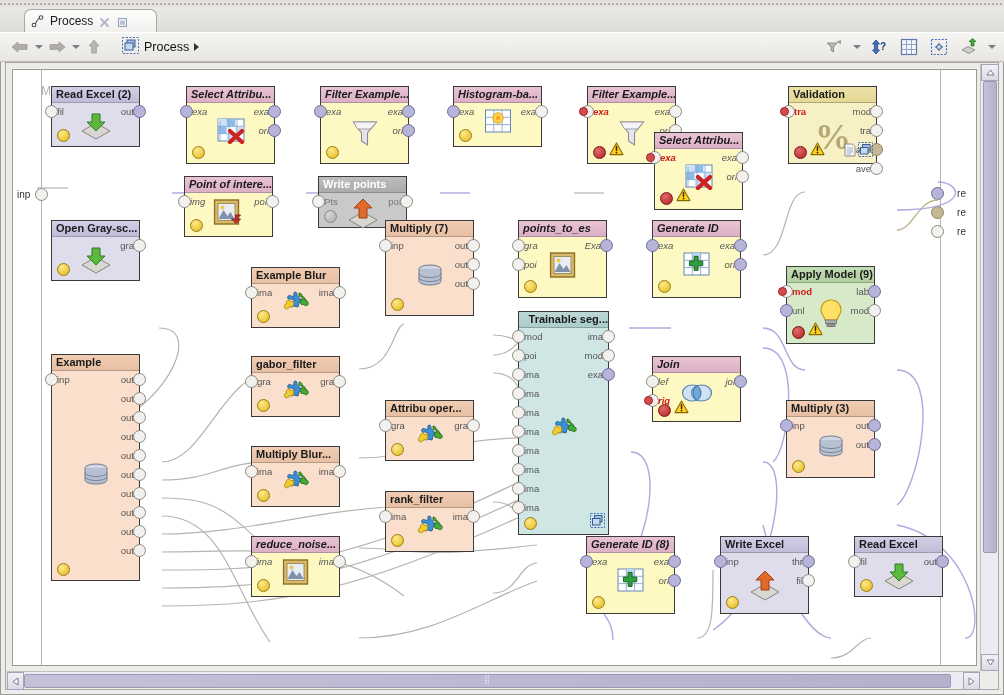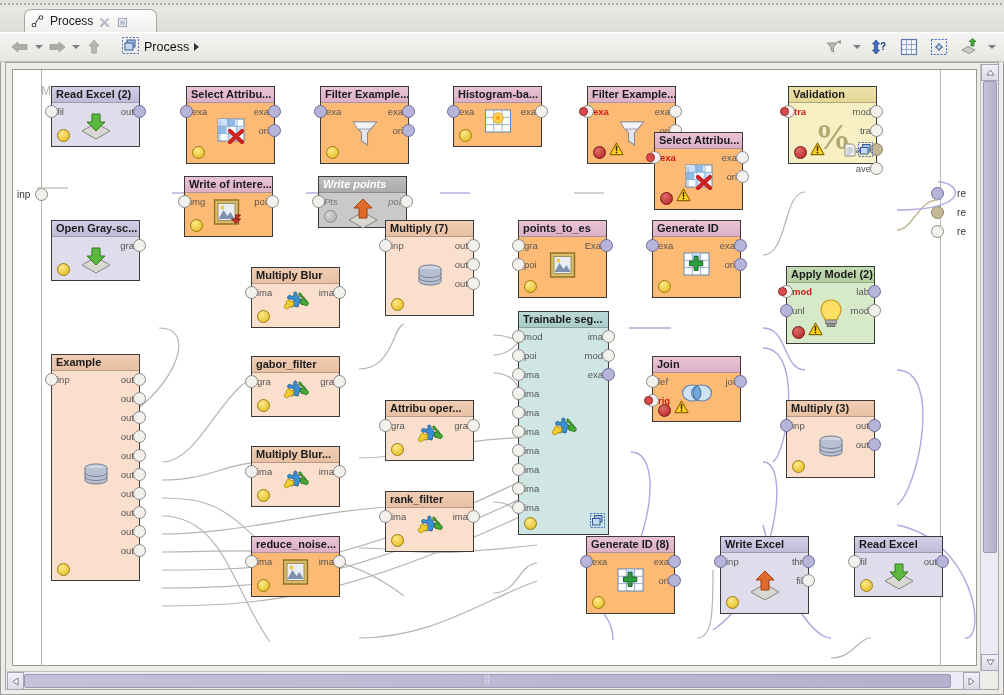--- a/index.html
+++ b/index.html
@@ -80,27 +80,27 @@
   .nub.tan{background:#c6b894;border-color:#8e8361;}
   .nub.redled{background:#d94a4a;border-color:#8f2a2a;width:9px;height:9px;}
   .opicon{position:absolute;left:50%;transform:translateX(-50%);}
   .status{position:absolute;left:5px;bottom:4px;width:11px;height:11px;border-radius:50%;
      background:radial-gradient(circle at 35% 30%,#ffe98a,#e0b817);border:1px solid #9a7c0d;}
   .status.red{background:radial-gradient(circle at 35% 30%,#e06a6a,#b32020);border-color:#761515;}
   .status.gray{background:radial-gradient(circle at 35% 30%,#d8d8d8,#a9a9a9);border-color:#8a8a8a;}
   .subicons{position:absolute;right:3px;bottom:2px;display:flex;gap:2px;align-items:flex-end;}
 
   
-  .th-pink   .op-hdr{background:linear-gradient(#e9c3d4,#dcb0c6);} .th-pink   {background:#fdba74;}
+  .th-pink   .op-hdr{background:linear-gradient(#e9c3d4,#dcb0c6);} .th-pink   {background:#fef9c3;font-style:italic;}
   .th-violet .op-hdr{background:linear-gradient(#d2cfe6,#bfbcd8);} .th-violet {background:#dfdceb;}
   .th-peach  .op-hdr{background:linear-gradient(#f0cdb4,#e8bfa2);} .th-peach  {background:#fbdfcd;}
   .th-yellow .op-hdr{background:linear-gradient(#ece2a8,#e4d894);} .th-yellow {background:#f7f0c4;}
   .th-green  .op-hdr{background:linear-gradient(#c3dcb4,#b2cfa1);} .th-green  {background:#d6e9c8;}
-  .th-teal   .op-hdr{background:linear-gradient(#bcd8d6,#a9cdca);} .th-teal   {background:#cfe6e4;}
-  .th-gray   .op-hdr{background:linear-gradient(#bdbdbd,#ababab);} .th-gray   {background:#c9c9c9;font-style:italic;}
+  .th-teal   .op-hdr{background:linear-gradient(#bcd8d6,#a9cdca);} .th-teal   {background:#cfe6e4;text-align:right;}
+  .th-gray   .op-hdr{background:linear-gradient(#bdbdbd,#ababab);} .th-gray   {background:#c9c9c9;}
   .th-gray .op-hdr{color:#fff;}
   .th-gray .port{color:#777;}
 
   
   .edgeport{position:absolute;font-size:10px;color:#333;}
 
   svg.wires{position:absolute;left:0;top:0;pointer-events:none;}
   .w{fill:none;stroke:#b6b4ae;stroke-width:1.2;}
   .w.v{stroke:#b0a8e0;stroke-width:1.4;}
   .w.t{stroke:#c3b692;stroke-width:1.4;}
@@ -433,21 +433,21 @@
                   </svg></span>
                 <span><svg width="15" height="15" viewBox="0 0 15 15">
   <rect x="0.5" y="0.5" width="14" height="14" fill="none" stroke="#3f6fc4" stroke-width="1" stroke-dasharray="2,1.3"></rect>
   <rect x="4.5" y="2.5" width="7.5" height="6.5" fill="#9fc0e8" stroke="#3b5c90" stroke-width="1"></rect>
   <rect x="2.5" y="5.5" width="7.5" height="6.5" fill="#c3daf4" stroke="#3b5c90" stroke-width="1"></rect>
                   </svg></span>
               </div>
             </div>
           </div>
           <div class="op th-pink" style="left: 171px; top: 106px; width: 89px; height: 61px;">
-            <div class="op-hdr">Write of intere...</div>
+            <div class="op-hdr">Point of intere...</div>
             <div class="op-body" style="position: absolute; inset: 15px 0px 0px;">
               <div class="port l" style="top: 4px;">img</div>
               <div class="nub lft" style="top: 3px;"></div>
               <div class="port r" style="top: 4px;">poi</div>
               <div class="nub rgt" style="top: 3px;"></div>
               <div class="opicon" style="top: 7px;"><svg width="31" height="31" viewBox="0 0 31 31">
                   <rect x="1" y="1" width="24" height="24" fill="#d9b96a" stroke="#8a6f25" stroke-width="1.4"></rect>
         <rect x="4.5" y="4.5" width="17" height="17" fill="#e9edf4" stroke="#9a8a50" stroke-width="0.9"></rect>
         <path d="M5 20 L10 11 L14 17 L17 13 L21 20 Z" fill="#7f91ad"></path>
         <circle cx="9" cy="8.5" r="2" fill="#f0c94b"></circle>
@@ -532,21 +532,21 @@
               <div class="opicon" style="top: 15.5px;"><svg width="28" height="26" viewBox="0 0 28 26">
                   <rect x="1" y="1" width="25" height="22" fill="#fff" stroke="#5e87b8" stroke-width="1"></rect>
         <rect x="9.3" y="1" width="8.3" height="7.3" fill="#bcd8f2"></rect>
         <path d="M9.3 1 V23 M17.6 1 V23 M1 8.3 H26 M1 15.6 H26" stroke="#8fa8c9" stroke-width="0.9"></path>
         <path d="M16 18 H22 V12 H27 V18 H33 V24 H27 V30 H22 V24 H16 Z" transform="translate(-6,-5) scale(0.78)" fill="#2f9e3f" stroke="#14621f" stroke-width="1.2"></path>
                 </svg></div>
               <div class="status"></div>
             </div>
           </div>
           <div class="op th-green" style="left: 773px; top: 196px; width: 89px; height: 78px;">
-            <div class="op-hdr">Apply Model (2)</div>
+            <div class="op-hdr">Apply Model (9)</div>
             <div class="op-body" style="position: absolute; inset: 15px 0px 0px;">
               <div class="port l red" style="top: 4px;">mod</div>
               <div class="nub lft" style="top: 3px;"></div>
               <div class="nub redled" style="left: -9px; top: 5px;"></div>
               <div class="port l" style="top: 23px;">unl</div>
               <div class="nub lft filled" style="top: 22px;"></div>
               <div class="port r" style="top: 4px;">lab</div>
               <div class="nub rgt filled" style="top: 3px;"></div>
               <div class="port r" style="top: 23px;">mod</div>
               <div class="nub rgt" style="top: 22px;"></div>
@@ -557,21 +557,21 @@
                 </svg></div>
               <div class="status red"></div>
               <div style="position: absolute; left: 21px; bottom: 3px;"><svg width="15" height="14" viewBox="0 0 15 14">
   <path d="M7.5 1 L14 12.6 L1 12.6 Z" fill="#ffd21f" stroke="#8a6a00" stroke-width="1.1" stroke-linejoin="round"></path>
   <path d="M7.5 4.6 V8.6" stroke="#3a2c00" stroke-width="1.5" stroke-linecap="round"></path>
   <circle cx="7.5" cy="10.6" r="0.95" fill="#3a2c00"></circle>
                 </svg></div>
             </div>
           </div>
           <div class="op th-peach" style="left: 238px; top: 197px; width: 89px; height: 61px;">
-            <div class="op-hdr">Multiply Blur</div>
+            <div class="op-hdr">Example Blur</div>
             <div class="op-body" style="position: absolute; inset: 15px 0px 0px;">
               <div class="port l" style="top: 4px;">ima</div>
               <div class="nub lft" style="top: 3px;"></div>
               <div class="port r" style="top: 4px;">ima</div>
               <div class="nub rgt" style="top: 3px;"></div>
               <div class="opicon" style="top: 7px;"><svg width="28" height="22" viewBox="0 0 28 22">
                   <path d="M13 2 C15 2 15.6 4.3 14.4 5.2 C16 5.6 17.2 7 17.2 8.8 L21 9.6 C22.4 8.2 24.6 9.4 24.2 11.4 C23.8 13.2 21.6 13.6 20.6 12.2 L17 12.8 L16 17 L11.5 16 C10.6 17.4 8.4 17 8 15.2 C7.6 13.4 9.8 12 11 13.4 L12.2 9.8 L8.6 8.8 C7.4 10 5.3 8.9 5.7 7 C6.1 5.2 8.2 4.9 9.2 6.2 L12.6 6 C11.4 4.6 11.6 2 13 2 Z" fill="#3b8fd4" stroke="#1f5c92" stroke-width="0.9"></path>
         <path d="M17 3 C19.3 3 20.6 5 20 6.6 C22 6.6 23.6 8.5 23.2 10.6 C25 10.4 26.6 12 26.2 13.9 C25.8 15.7 23.4 16.3 22.2 14.8 L19 14.2 L18 10 L21 9 C20 7 18.2 6 17 6 Z" fill="#4aa837" stroke="#24701a" stroke-width="0.9"></path>
         <path d="M7 10 C5 10 3.6 12 4.4 13.8 C2.6 14.2 1.6 16.5 3 18 C4.3 19.4 6.8 18.8 7.2 17 L11 16.4 L12 12 L8.4 11 Z" fill="#f0cc2e" stroke="#b08d0d" stroke-width="0.9"></path>
                 </svg></div>

